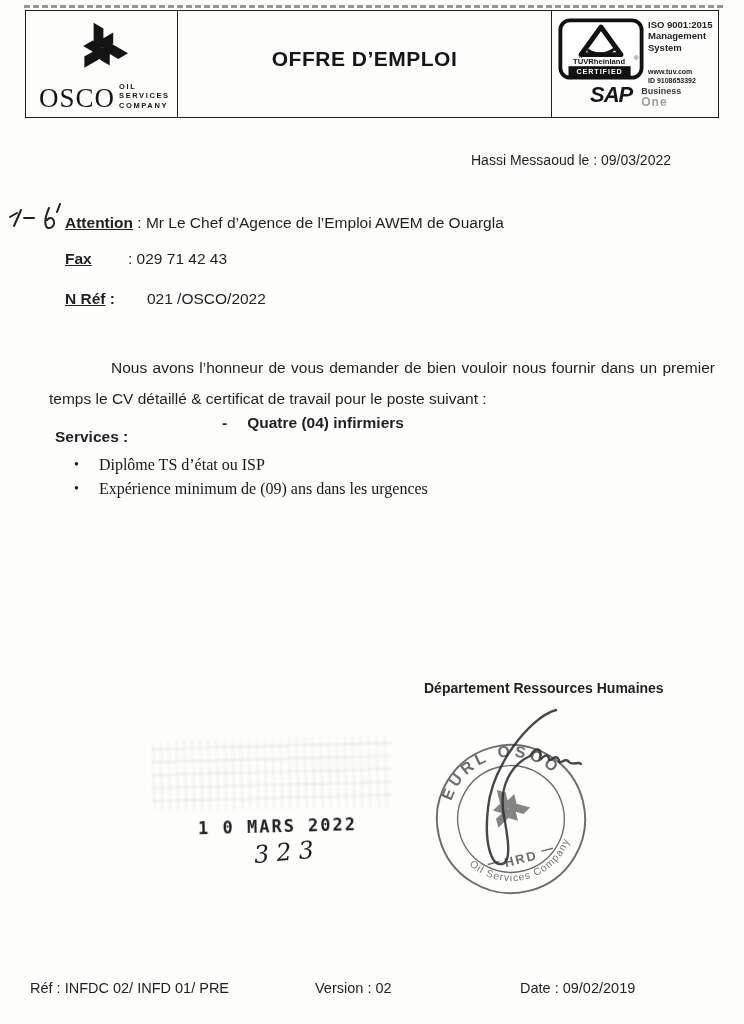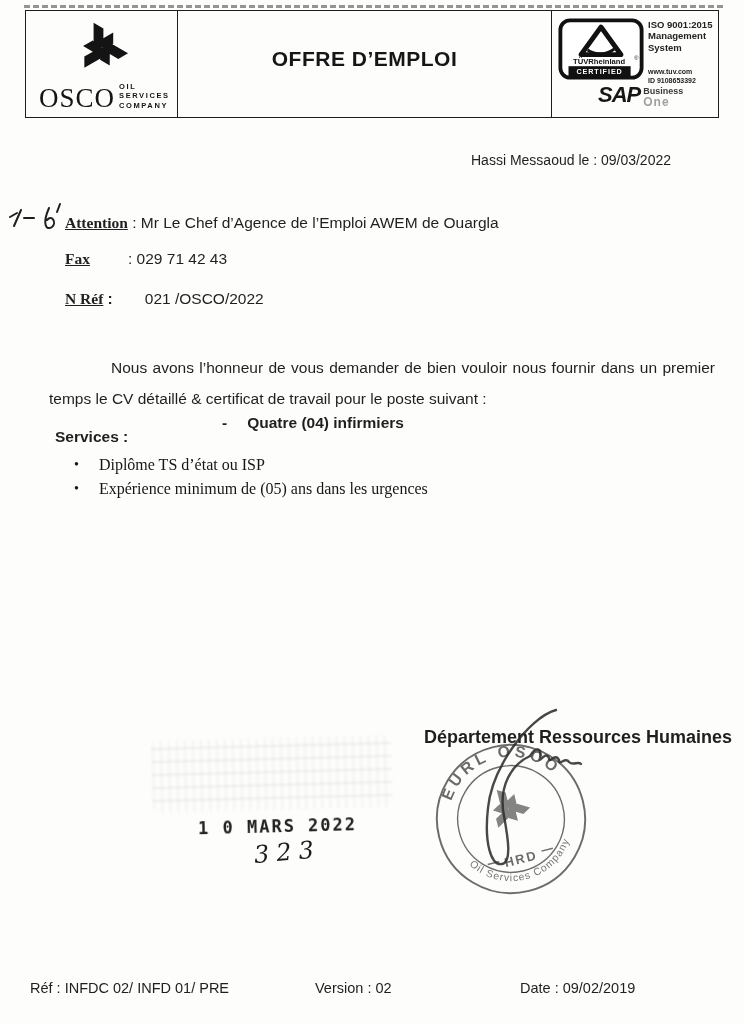--- a/index.html
+++ b/index.html
@@ -23,44 +23,44 @@
   .brand-name{font-family:"Liberation Serif",serif;font-size:27px;letter-spacing:1px;color:#141414;line-height:1;}
   .brand-sub{display:flex;flex-direction:column;font-size:7.5px;font-weight:bold;letter-spacing:1.6px;color:#141414;line-height:1.25;padding-bottom:2px;}
   .title-cell{flex:1;border-right:1.4px solid #1c1c1c;display:flex;align-items:flex-start;justify-content:center;}
   .page-title{margin-top:36px;font-size:21px;font-weight:700;letter-spacing:.5px;color:#161616;}
   .cert-cell{width:166px;position:relative;}
   .tuv-badge{position:absolute;left:6px;top:7px;width:86px;height:62px;}
   .iso-block{position:absolute;left:96px;top:8px;width:68px;font-weight:bold;color:#222;}
   .iso-line{font-size:9.5px;line-height:1.2;}
   .iso-small{font-size:7px;line-height:1.3;}
   .iso-gap{height:14px;}
-  .sap-logo{position:absolute;left:46px;top:74px;display:flex;align-items:flex-start;gap:3px;}
+  .sap-logo{position:absolute;left:38px;top:74px;display:flex;align-items:flex-start;gap:9px;}
   .sap-word{font-size:22px;font-weight:900;font-style:italic;letter-spacing:-1px;color:#161616;line-height:.9;}
   .sap-suite{display:flex;flex-direction:column;padding-top:2px;}
   .sap-b1{font-size:9px;font-weight:bold;color:#3a3a3a;line-height:1;}
   .sap-b2{font-size:12px;font-weight:bold;color:#a0a0a0;letter-spacing:1px;line-height:1.1;}
   
   .place-date{position:absolute;left:471px;top:152px;font-size:14px;}
   .addr-row{position:absolute;left:65px;font-size:15.5px;}
-  .lbl{font-weight:bold;text-decoration:underline;font-family:Liberation Serif, serif;}
+  .lbl{font-weight:bold;text-decoration:underline;}
   .attention-row{top:214px;}
   .fax-row{top:250px;}
   .fax-row .lbl{display:inline-block;min-width:63px;text-decoration:underline;}
   .ref-row{top:290px;}
   .ref-row .val{margin-left:32px;}
   .body-par{position:absolute;left:49px;top:352px;width:666px;font-size:15.5px;line-height:31px;text-align:justify;text-indent:62px;}
   .position-line{position:absolute;left:222px;top:414px;font-size:15.5px;font-weight:bold;display:flex;gap:20px;}
   .req-label{position:absolute;left:55px;top:428px;font-size:15.5px;font-weight:bold;}
   .req-list{position:absolute;left:74px;top:453px;font-family:"Liberation Serif",serif;font-size:16px;color:#161616;}
   .req-item{display:flex;gap:20px;line-height:24px;}
   .bullet{font-size:14px;}
   .closing-par{position:absolute;left:92px;font-size:15.5px;}
   .closing-1{top:560px;}
   .closing-2{top:592px;}
-  .dept-title{position:absolute;left:424px;top:680px;font-size:18px;font-weight:bold;margin-top:47px;}
+  .dept-title{position:absolute;left:424px;top:680px;font-size:14px;font-weight:bold;}
   
   .ink-smudge{
     position:absolute;left:152px;top:738px;width:240px;height:72px;
     background:
       repeating-linear-gradient(0deg, transparent 0 11px, rgba(70,70,70,.16) 11px 13px),
       repeating-linear-gradient(90deg, rgba(70,70,70,.08) 0 3px, transparent 3px 8px);
     filter:blur(1.3px);opacity:.5;transform:rotate(-1.5deg);border-radius:8px;
   }
   .date-stamp{
     position:absolute;left:198px;top:816px;
@@ -174,21 +174,21 @@
 
   <div class="req-label">Services :</div>
 
   <div class="req-list">
     <div class="req-item">
       <span class="bullet">•</span>
       <span>Diplôme TS d’état ou ISP</span>
     </div>
     <div class="req-item">
       <span class="bullet">•</span>
-      <span>Expérience minimum de (05) ans dans les urgences</span>
+      <span>Expérience minimum de (09) ans dans les urgences</span>
     </div>
   </div>
 
 
   <div class="dept-title">Département Ressources Humaines</div>
 
   <div class="ink-smudge"></div>
 
   <div class="date-stamp">1 0 MARS 2022</div>
   <div class="hand-number">323</div>

